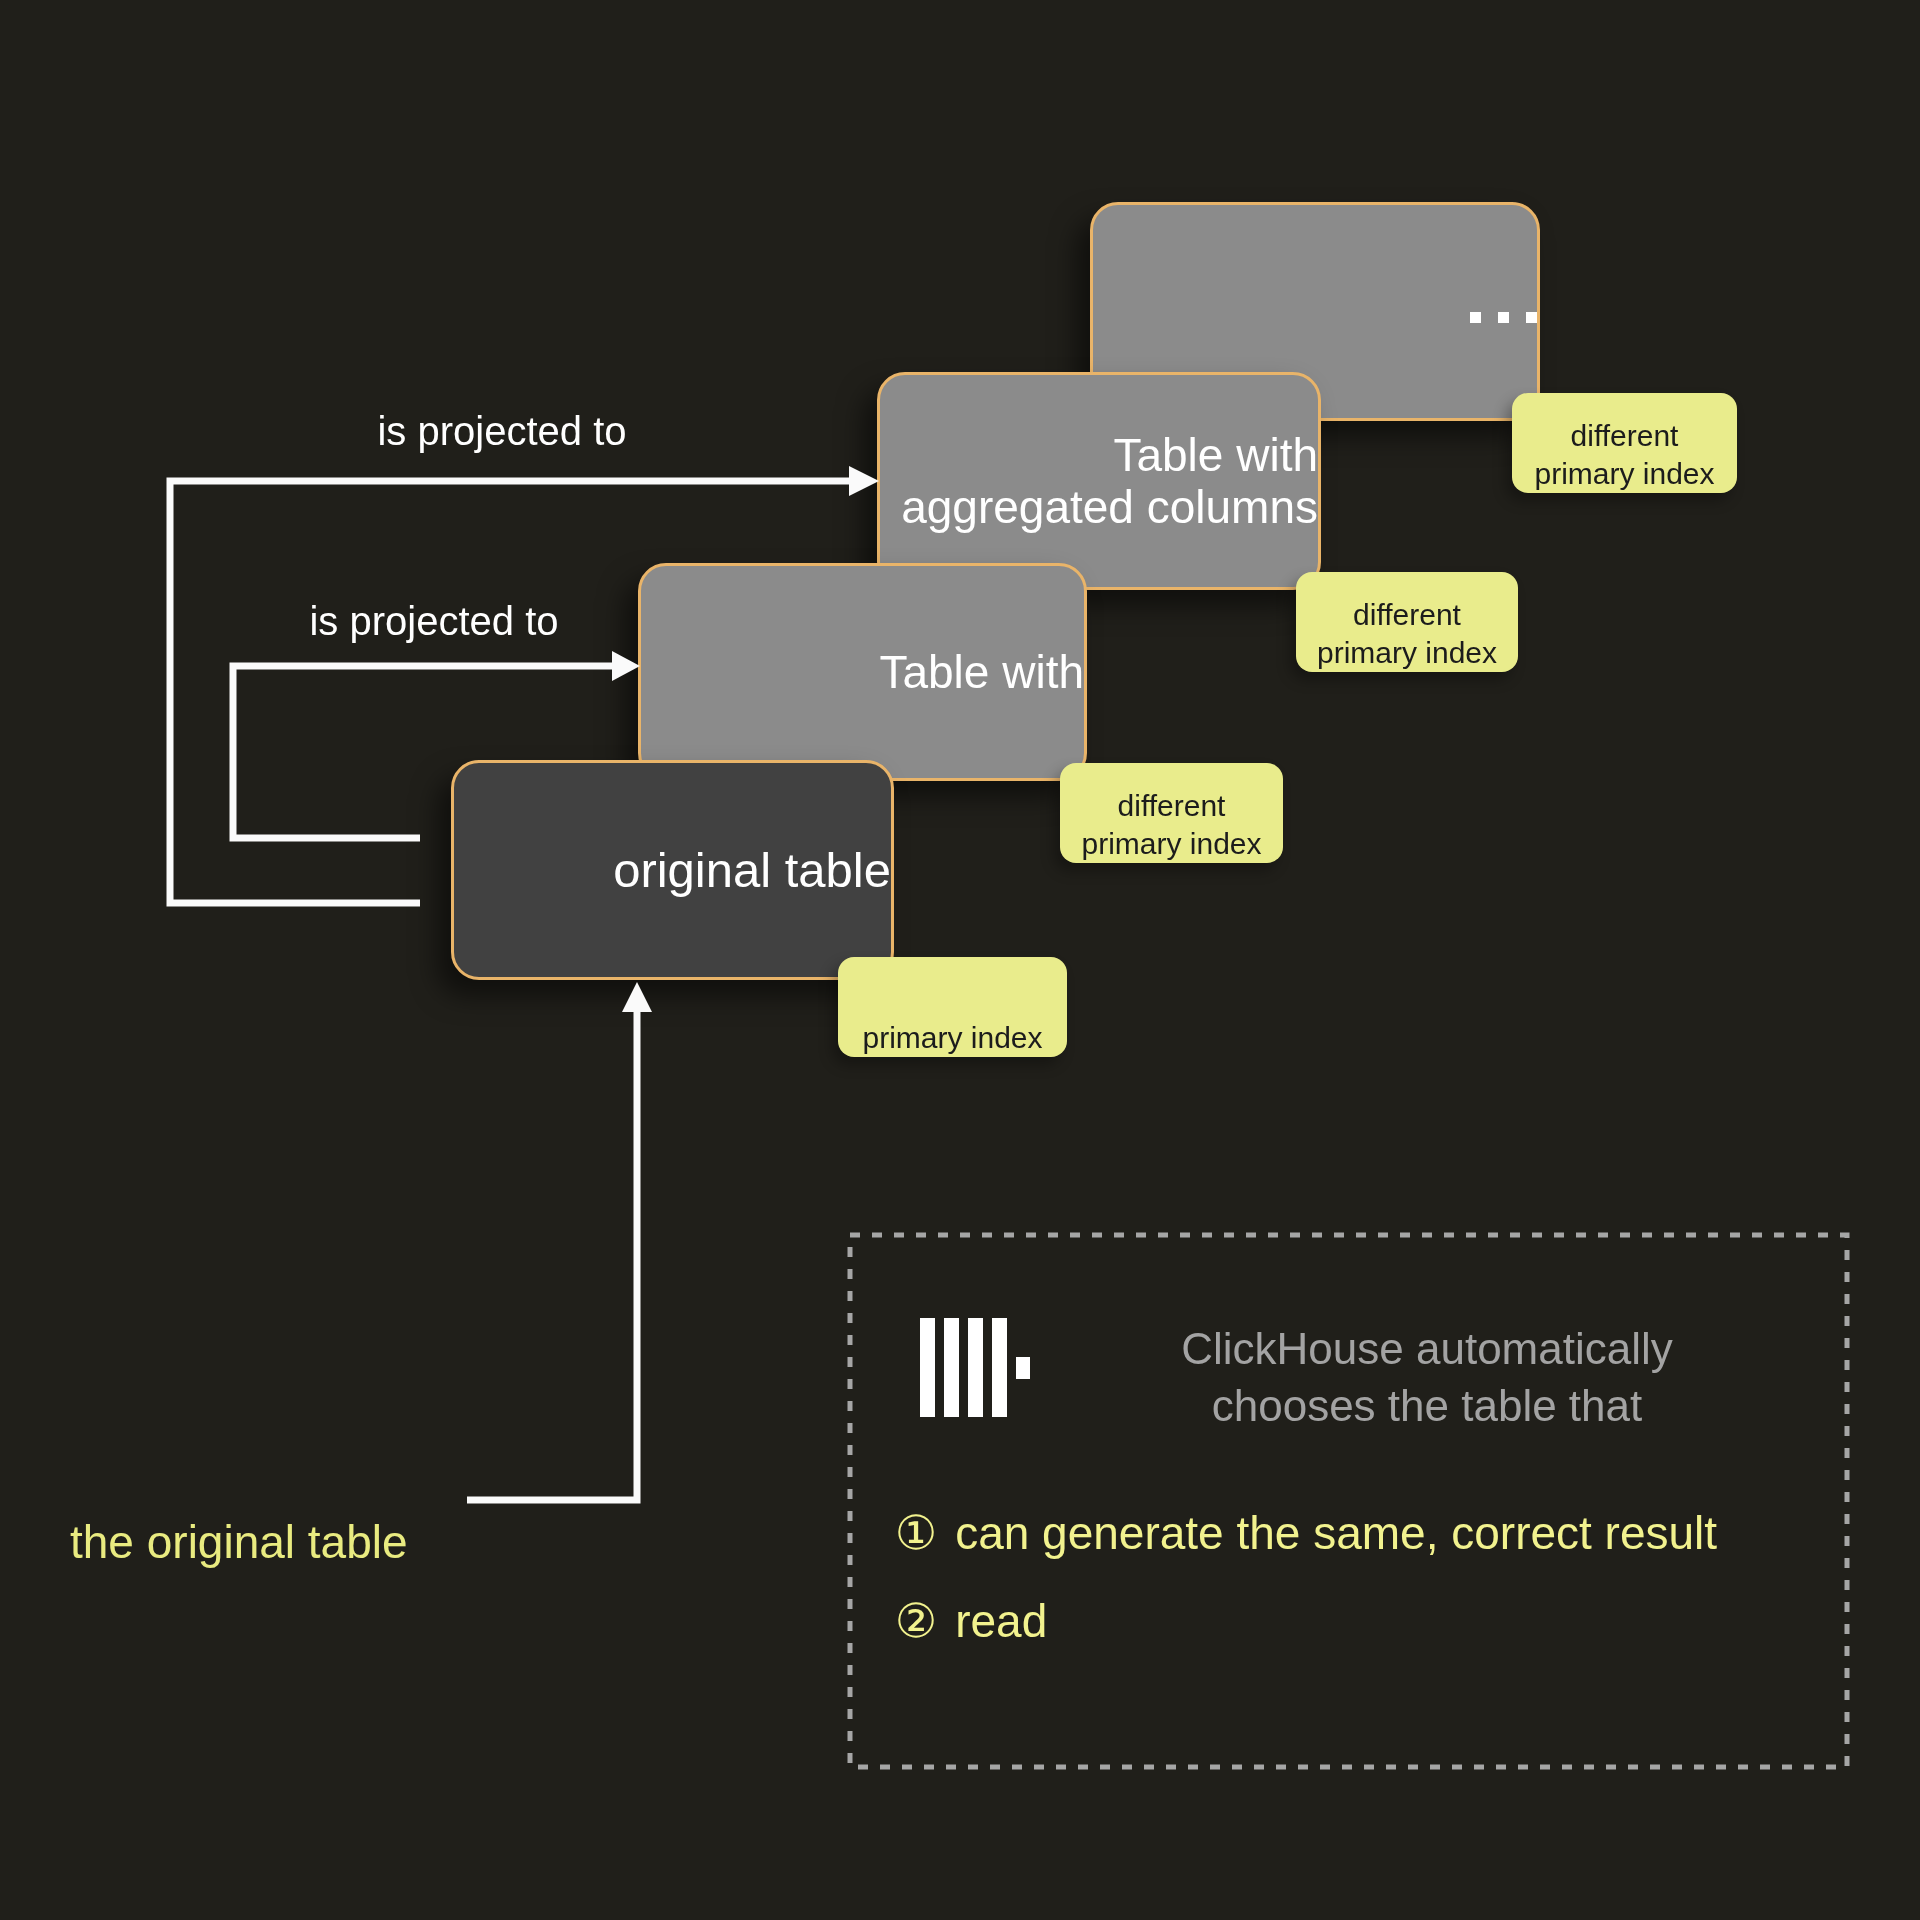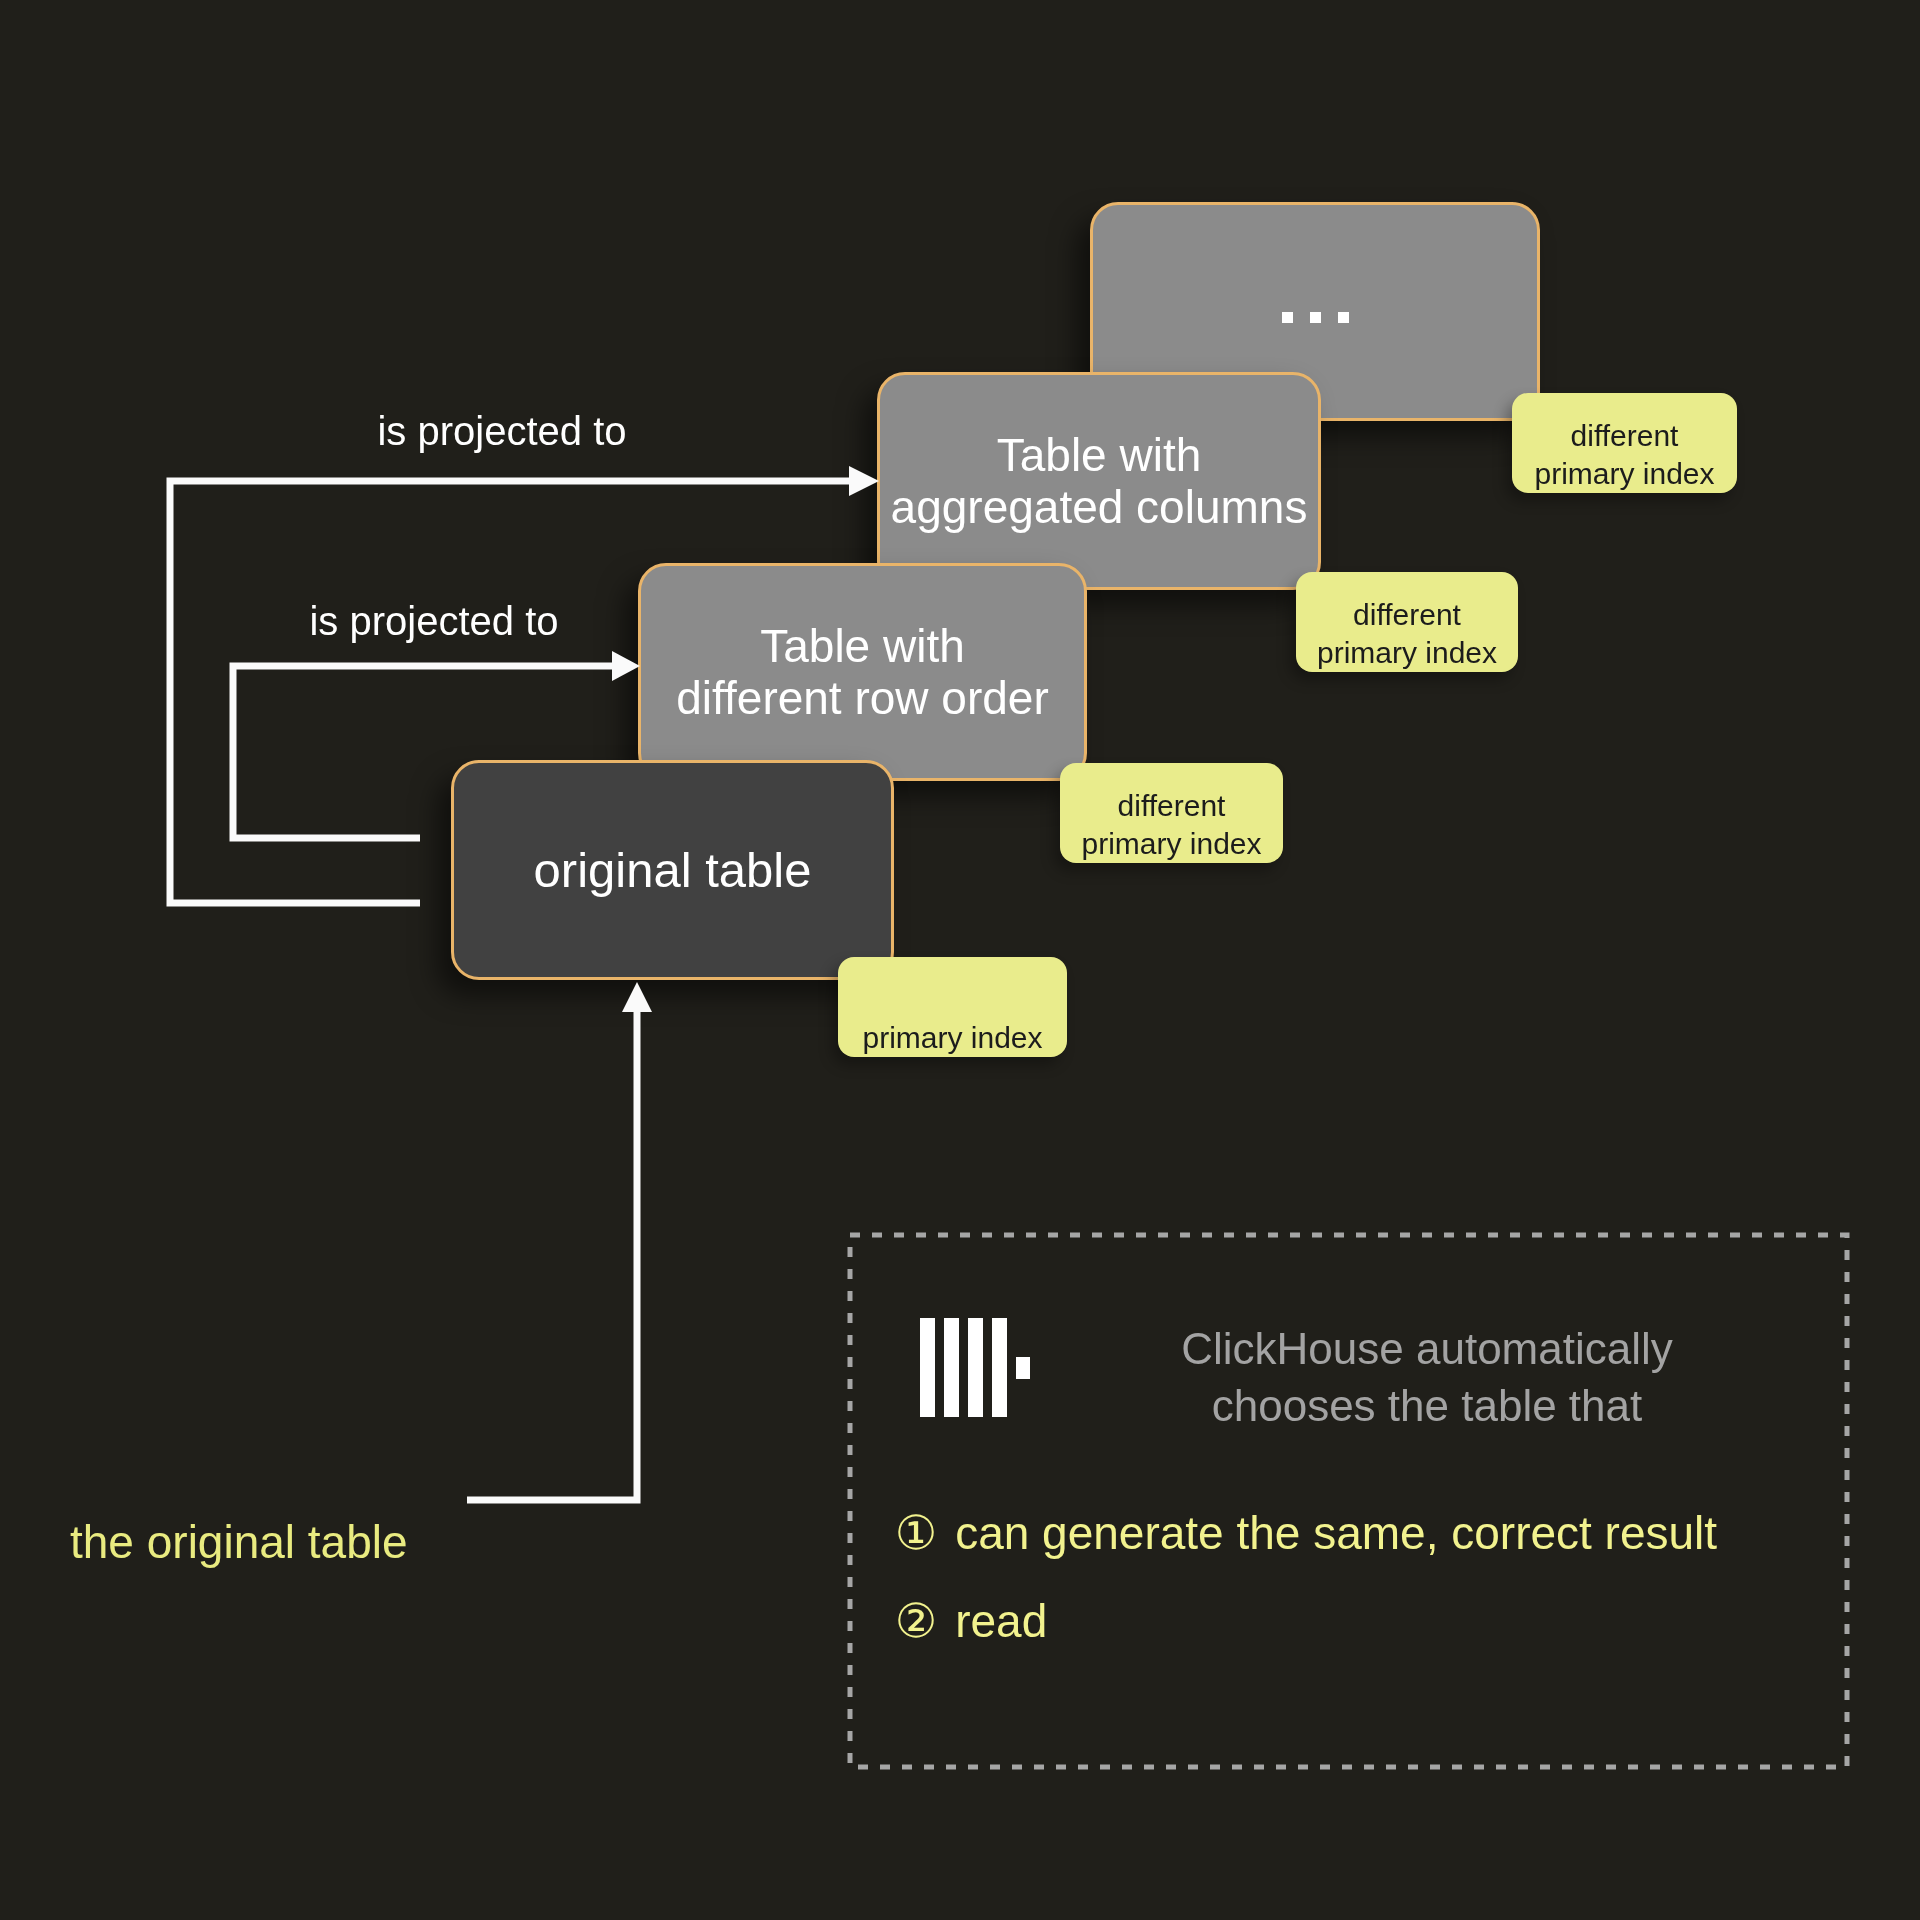--- a/index.html
+++ b/index.html
@@ -12,21 +12,21 @@
   #stage{position:absolute;inset:0;width:1920px;height:1920px;}
 
   
   .gbox{
     position:absolute;
     background:#8B8B8B;
     border:3px solid #E9B469;
     border-radius:28px;
     box-shadow:-14px 16px 26px rgba(0,0,0,0.5);
     display:flex;flex-direction:column;
-    align-items:center;justify-content:center;
+    align-items:flex-end;justify-content:center;
     color:#FFFFFF;text-align:center;
     box-sizing:border-box;
   }
   #box-dots{left:1090px;top:202px;width:450px;height:219px;}
   #box-aggregated{left:877px;top:372px;width:444px;height:218px;font-size:46px;line-height:52px;}
   #box-row-order{left:638px;top:563px;width:449px;height:218px;font-size:46px;line-height:52px;}
   #box-original{left:420px;top:760px;width:443px;height:220px;background:#414141;font-size:49px;margin-left:31px;}
   .ellipsis-dots{display:flex;gap:17px;margin-top:12px;}
   .ellipsis-dots .dot{width:11px;height:11px;background:#FFFFFF;}
 
@@ -102,21 +102,20 @@
     <span>aggregated columns</span>
   </div>
 
   <div class="ylabel" id="label-2">
     <span>different</span>
     <span>primary index</span>
   </div>
 
   <div class="gbox" id="box-row-order">
     <span>Table with</span>
-    <span>different row order</span>
   </div>
 
   <div class="ylabel" id="label-3">
     <span>different</span>
     <span>primary index</span>
   </div>
 
   <div class="gbox" id="box-original">
     <span>original table</span>
   </div>

